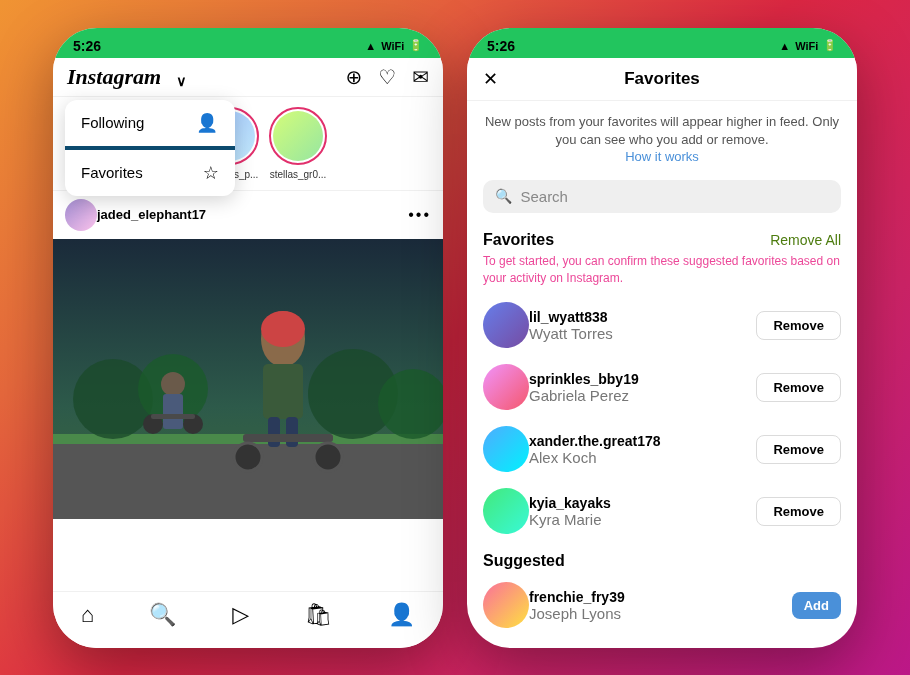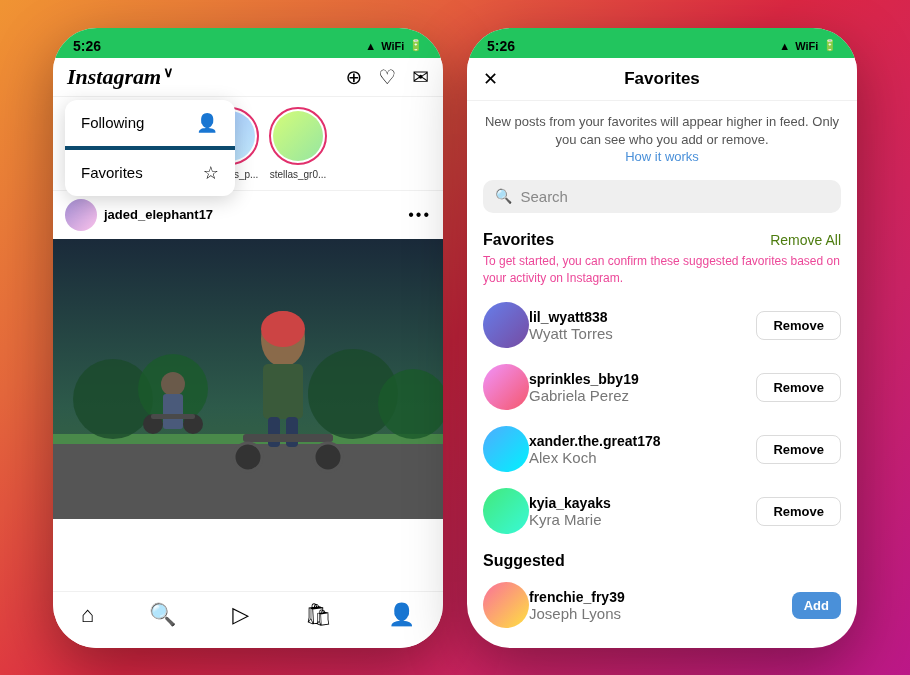--- a/index.html
+++ b/index.html
@@ -59,22 +59,22 @@
       position: relative;
     }
 
     .ig-logo {
       font-family: 'Georgia', serif;
       font-size: 22px;
       font-style: italic;
       font-weight: 700;
       color: #000;
       display: flex;
-      align-items: flex-start;
-      gap: 2px;
+      align-items: flex-end;
+      gap: 15px;
     }
 
     .ig-header-icons {
       display: flex;
       gap: 16px;
       align-items: center;
     }
 
     
     .dropdown-menu {
@@ -162,21 +162,21 @@
       display: flex;
       align-items: center;
       justify-content: space-between;
       padding: 8px 12px;
       background: #fff;
     }
 
     .post-user {
       display: flex;
       align-items: center;
-      gap: 7px;
+      gap: 0;
     }
 
     .post-avatar {
       width: 32px;
       height: 32px;
       border-radius: 50%;
       background: linear-gradient(135deg, #f09433, #e6683c, #dc2743, #cc2366);
     }
 
     .post-username {

